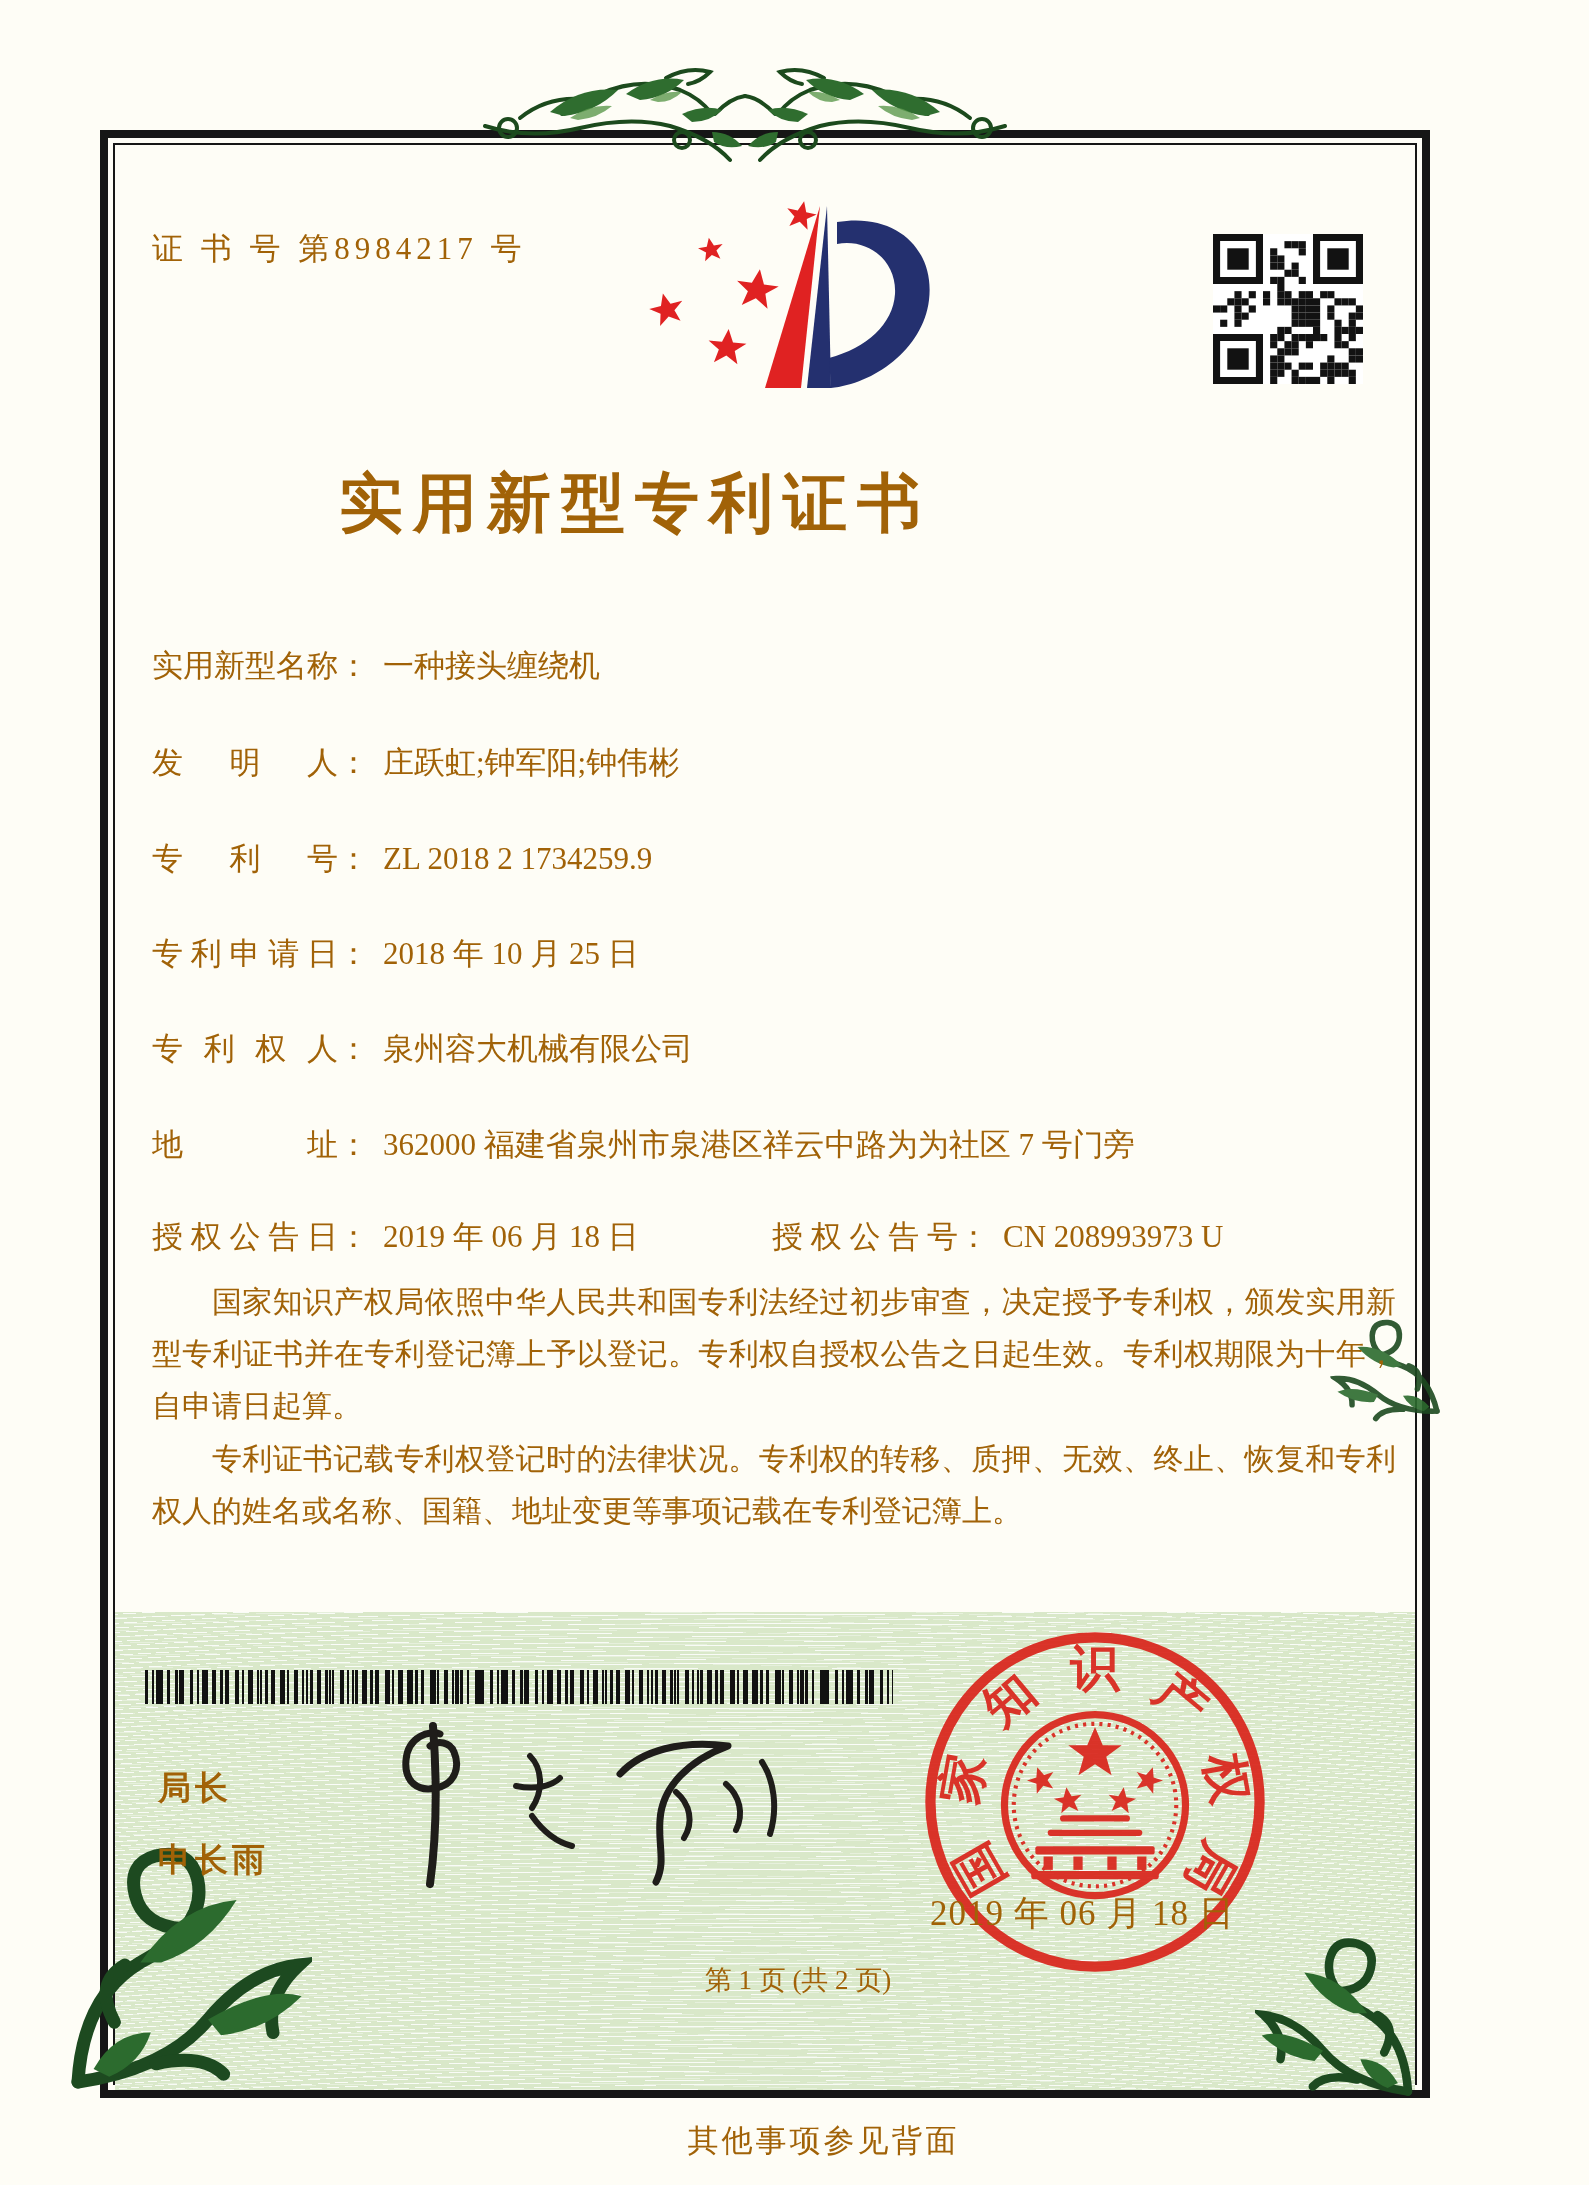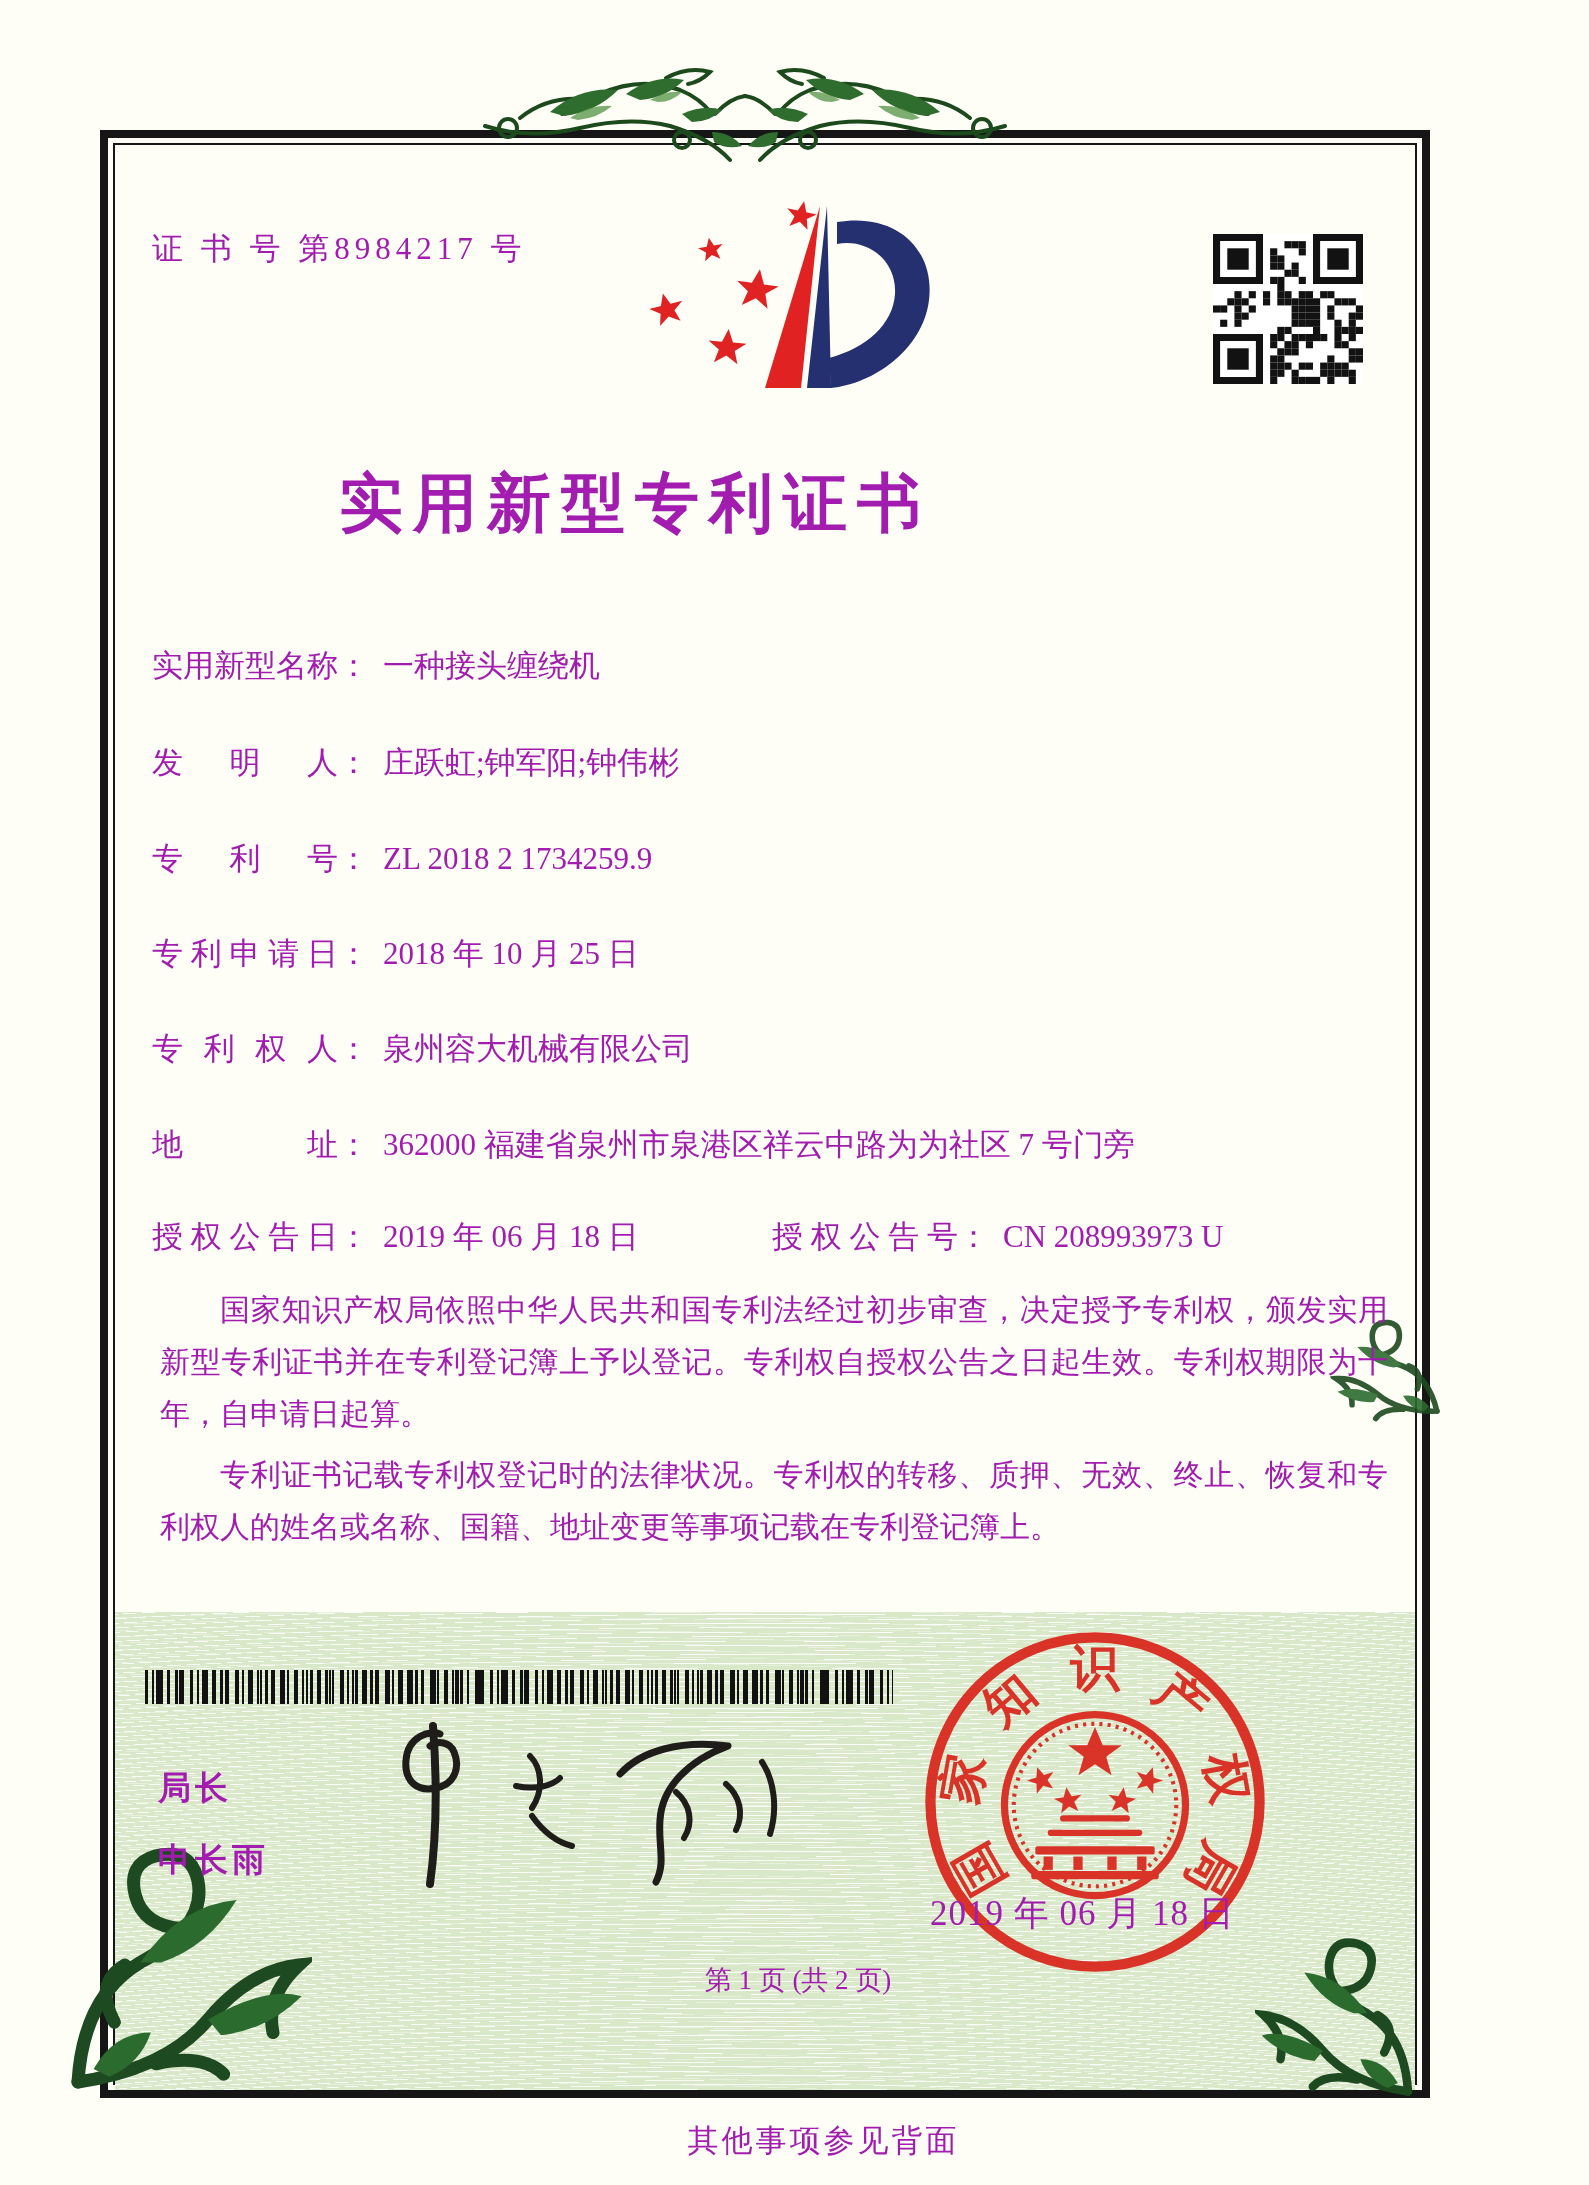--- a/index.html
+++ b/index.html
@@ -1,19 +1,19 @@
 <!DOCTYPE html>
 <html><head>
 <meta charset="utf-8">
 <style>
   html,body{margin:0;padding:0;background:#e9e7e0;}
   .page{
     position:relative;width:1589px;height:2185px;margin:0 auto;
     background:#fefdf6;overflow:hidden;
-    font-family:"Liberation Serif","DejaVu Serif",serif;color:#a21caf;
+    font-family:"Liberation Serif","DejaVu Serif",serif;color:#a16207;
   }
   
   .frame{position:absolute;left:100px;top:130px;width:1314px;height:1952px;
     border:8px solid #161616;z-index:1;}
   .frame-inner{position:absolute;inset:5px;border:2px solid #161616;}
   
   .green-zone{
     position:absolute;left:115px;top:1612px;width:1300px;height:478px;z-index:2;
     background-color:#d9e8c9;
     background-image:
@@ -28,21 +28,21 @@
   .title{position:absolute;left:100px;top:460px;width:1070px;z-index:3;
     text-align:center;font-size:64px;font-weight:bold;letter-spacing:10px;}
   
   .field-row{position:absolute;left:152px;z-index:3;font-size:31px;white-space:nowrap;}
   .field-label{display:inline-block;width:186px;text-align:justify;text-align-last:justify;vertical-align:bottom;}
   .colon{display:inline-block;margin:0 14px 0 0;}
   .grant-right{position:absolute;left:620px;top:0;}
   
   .body-text{position:absolute;left:152px;top:1276px;width:1244px;z-index:3;
     font-size:30px;line-height:1.74;text-align:justify;}
-  .body-text p{margin:8px;text-indent:2em;}
+  .body-text p{margin:0;text-indent:2em;}
   
   .barcode{position:absolute;left:145px;top:1670px;width:748px;height:34px;z-index:4;
     background-image:
       repeating-linear-gradient(90deg,#111 0 3px,rgba(0,0,0,0) 3px 7px,#111 7px 9px,rgba(0,0,0,0) 9px 15px),
       repeating-linear-gradient(90deg,#111 0 2px,rgba(0,0,0,0) 2px 11px,#111 11px 15px,rgba(0,0,0,0) 15px 23px);
   }
   .director-title{position:absolute;left:158px;top:1766px;z-index:4;
     font-family:"Liberation Sans","DejaVu Sans",sans-serif;font-weight:bold;font-size:33px;letter-spacing:4px;}
   .director-name{position:absolute;left:158px;top:1838px;z-index:4;
     font-family:"Liberation Sans","DejaVu Sans",sans-serif;font-weight:bold;font-size:33px;letter-spacing:4px;}

